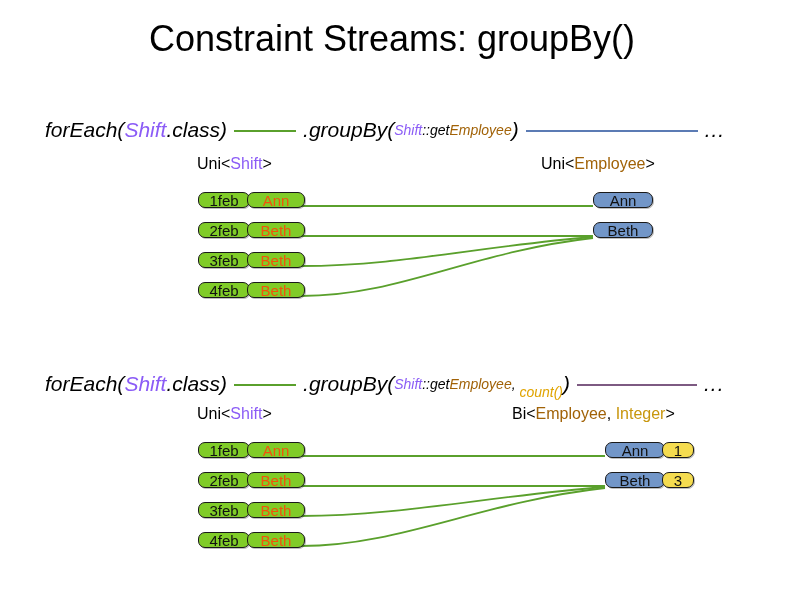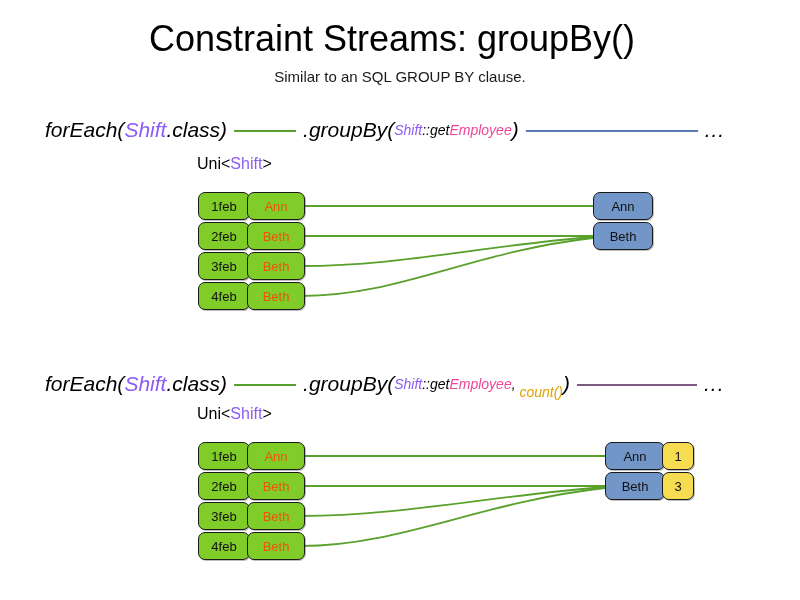--- a/index.html
+++ b/index.html
@@ -49,21 +49,21 @@
     position: absolute;
     font-size: 21px;
     white-space: nowrap;
     color: #000;
     display: flex;
     align-items: center;
     font-style: italic;
   }
   .codeline .seg { white-space: pre; }
   .tok-shift  { color: #8b5cf6; }
-  .tok-emp    { color: #ec4899; text-align: right; }
+  .tok-emp    { color: #a16207; text-align: right; }
   .tok-count  { color: #e0a400; margin-top: 16px; }
   .tok-int    { color: #c8960c; }
   .small-args { font-size: 14px; }
 
   .conn {
     display: inline-block;
     height: 0;
     border-top: 2px solid #5aa02c;
     margin: 0 7px;
     position: relative;
@@ -96,22 +96,22 @@
     align-items: stretch;
     filter: drop-shadow(1px 1px 0 rgba(0,0,0,0.25));
   }
   .cell {
     box-sizing: border-box;
     border: 1.6px solid #1a1a1a;
     border-radius: 7px;
     display: flex;
     align-items: center;
     justify-content: center;
-    height: 28px;
-    font-size: 13px;
+    height: 16px;
+    font-size: 15px;
     line-height: 1;
     padding: 0 8px;
   }
   .cell.green { background: #80cc28; }
   .cell.blue  { background: #7296c8; }
   .cell.yellow{ background: #f5dc50; }
   .cell.date  { width: 52px; color: #111; }
   .cell.name-orange { width: 58px; color: #f2530c; margin-left: -3px; }
   .cell.name-blk    { color: #111; }
   .cell.emp   { width: 60px; }
@@ -138,40 +138,42 @@
     <path d="M301,266 C400,266 480,246 593,237" fill="none" stroke="#5aa02c" stroke-width="1.8"></path>
     <path d="M301,296 C400,296 470,252 593,238" fill="none" stroke="#5aa02c" stroke-width="1.8"></path>
 
     <path d="M301,456 C420,456 510,456 605,456" fill="none" stroke="#5aa02c" stroke-width="1.8"></path>
     <path d="M301,486 C420,486 510,486 605,486" fill="none" stroke="#5aa02c" stroke-width="1.8"></path>
     <path d="M301,516 C400,516 490,496 605,487" fill="none" stroke="#5aa02c" stroke-width="1.8"></path>
     <path d="M301,546 C400,546 480,502 605,488" fill="none" stroke="#5aa02c" stroke-width="1.8"></path>
   </svg>
 
   <div class="title">Constraint Streams: groupBy()</div>
-  <div class="subtitle">Similar to an SQL GROUP BY clause.</div>
 
   <div class="codeline" style="left:45px; top:118px;">
     <span class="seg">forEach(</span>
     <span class="seg tok-shift">Shift</span>
     <span class="seg">.class)</span>
     <span class="conn green-short"></span>
     <span class="seg">.groupBy(</span>
     <span class="seg small-args tok-shift">Shift</span>
     <span class="seg small-args">::get</span>
     <span class="seg small-args tok-emp">Employee</span>
     <span class="seg">)</span>
     <span class="conn blue-long"></span>
     <span class="ellipsis">...</span>
   </div>
 
   <div class="typecap" style="left:197px; top:155px;">
     <span>Uni&lt;</span><span class="tok-shift">Shift</span><span>&gt;</span>
   </div>
 
+  <div class="typecap" style="left:541px; top:155px;">
+    <span>Uni&lt;</span><span class="tok-emp">Employee</span><span>&gt;</span>
+  </div>
 
   <div class="boxwrap">
     <div class="tuple" style="left:198px; top:192px;">
       <div class="cell green date">1feb</div>
       <div class="cell green name-orange">Ann</div>
     </div>
     <div class="tuple" style="left:198px; top:222px;">
       <div class="cell green date">2feb</div>
       <div class="cell green name-orange">Beth</div>
     </div>
@@ -207,20 +209,23 @@
     <span class="seg small-args tok-count">count()</span>
     <span class="seg">)</span>
     <span class="conn purple-long"></span>
     <span class="ellipsis">...</span>
   </div>
 
   <div class="typecap" style="left:197px; top:405px;">
     <span>Uni&lt;</span><span class="tok-shift">Shift</span><span>&gt;</span>
   </div>
 
+  <div class="typecap" style="left:512px; top:405px;">
+    <span>Bi&lt;</span><span class="tok-emp">Employee</span><span>, </span><span class="tok-int">Integer</span><span>&gt;</span>
+  </div>
 
   <div class="boxwrap">
     <div class="tuple" style="left:198px; top:442px;">
       <div class="cell green date">1feb</div>
       <div class="cell green name-orange">Ann</div>
     </div>
     <div class="tuple" style="left:198px; top:472px;">
       <div class="cell green date">2feb</div>
       <div class="cell green name-orange">Beth</div>
     </div>

